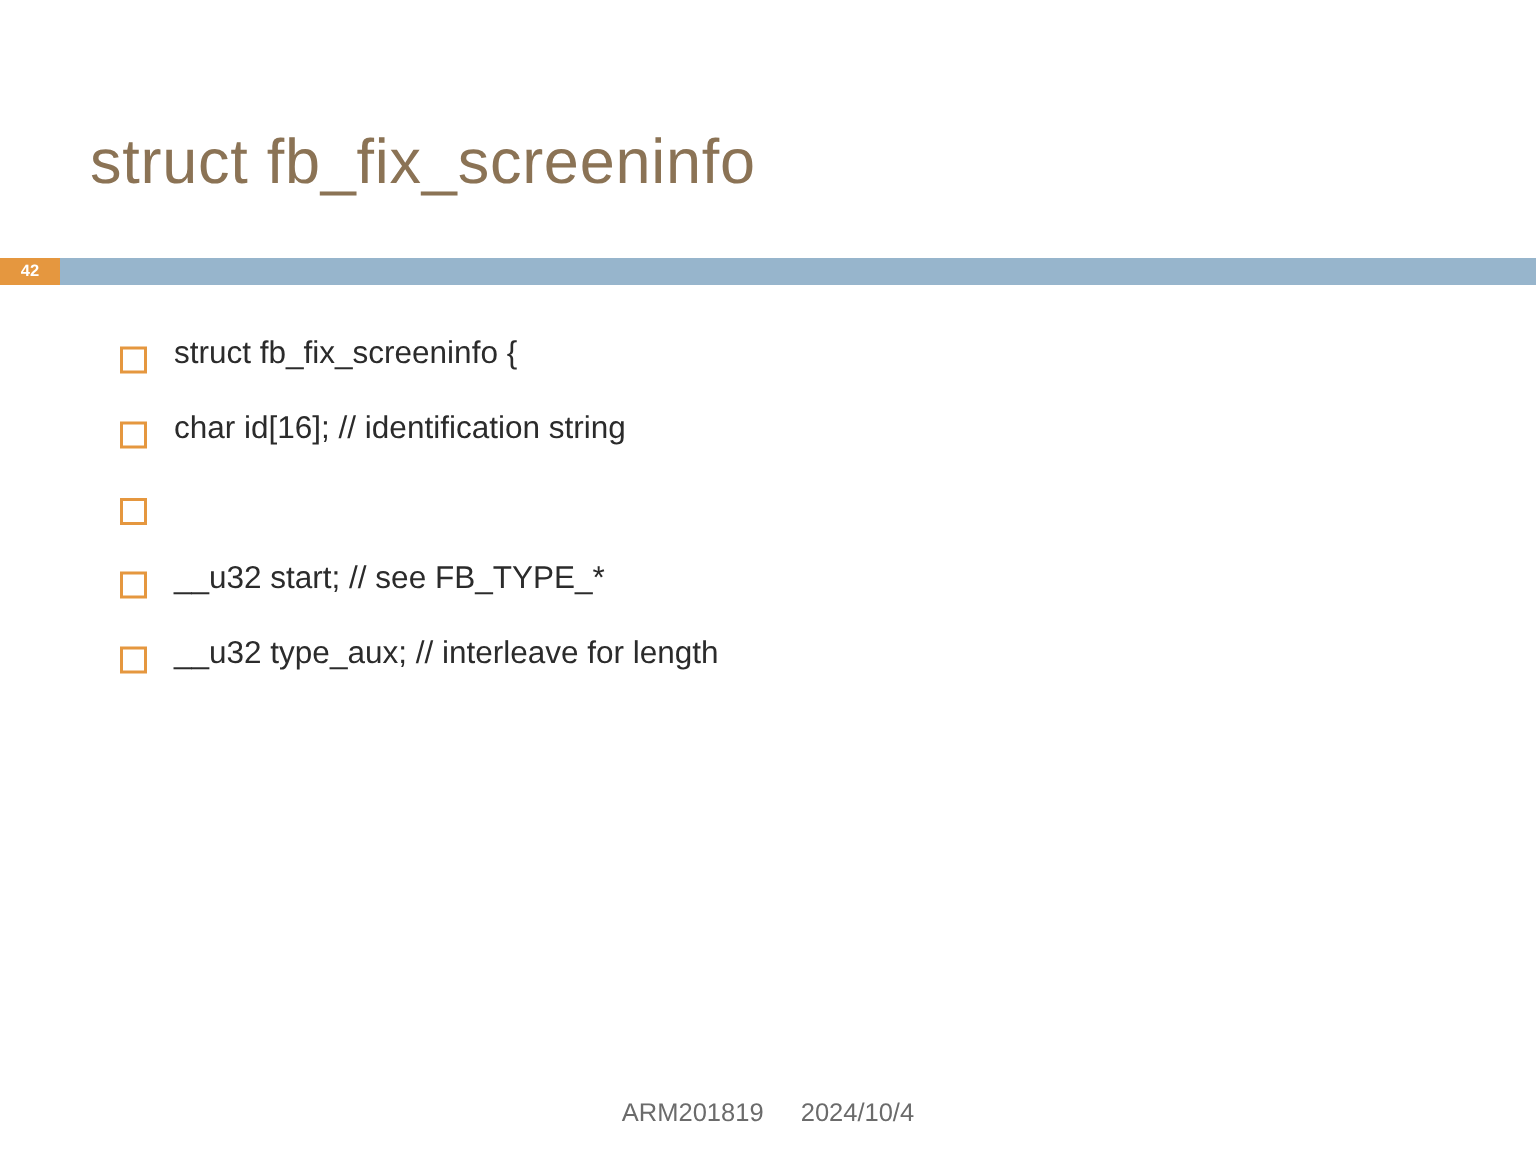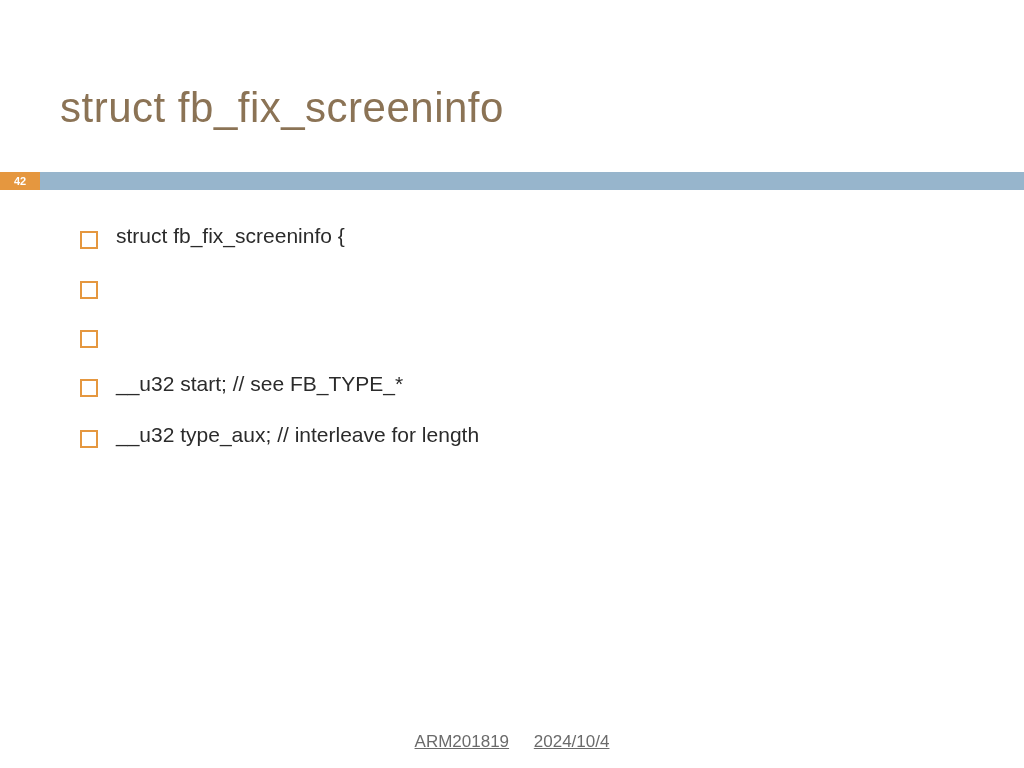--- a/index.html
+++ b/index.html
@@ -87,21 +87,20 @@
     position: absolute;
     left: 0;
     bottom: 48px;
     width: 1024px;
     text-align: center;
     font-size: 17px;
     color: #6b6b6b;
   }
   .footer span {
     margin: 0 10px;
-    text-decoration: underline;
   }
 </style>
 </head>
 <body>
 
 <div class="slide">
 
   <div class="title">struct fb_fix_screeninfo</div>
 
   <div class="divider-bar">
@@ -111,20 +110,21 @@
 
   <div class="bullets">
 
     <div class="bullet-item">
       <div class="bullet-box"></div>
       <div class="bullet-text"><span>struct fb_fix_screeninfo {</span><span class="hl"></span><span></span></div>
     </div>
 
     <div class="bullet-item">
       <div class="bullet-box"></div>
+      <div class="bullet-text"><span>char id[16]; // identification string</span><span class="hl"></span><span></span></div>
     </div>
 
 
     <div class="bullet-item">
       <div class="bullet-box"></div>
     </div>
 
     <div class="bullet-item">
       <div class="bullet-box"></div>
       <div class="bullet-text"><span>__u32 start; // see FB_TYPE_*</span><span class="hl"></span><span></span></div>

